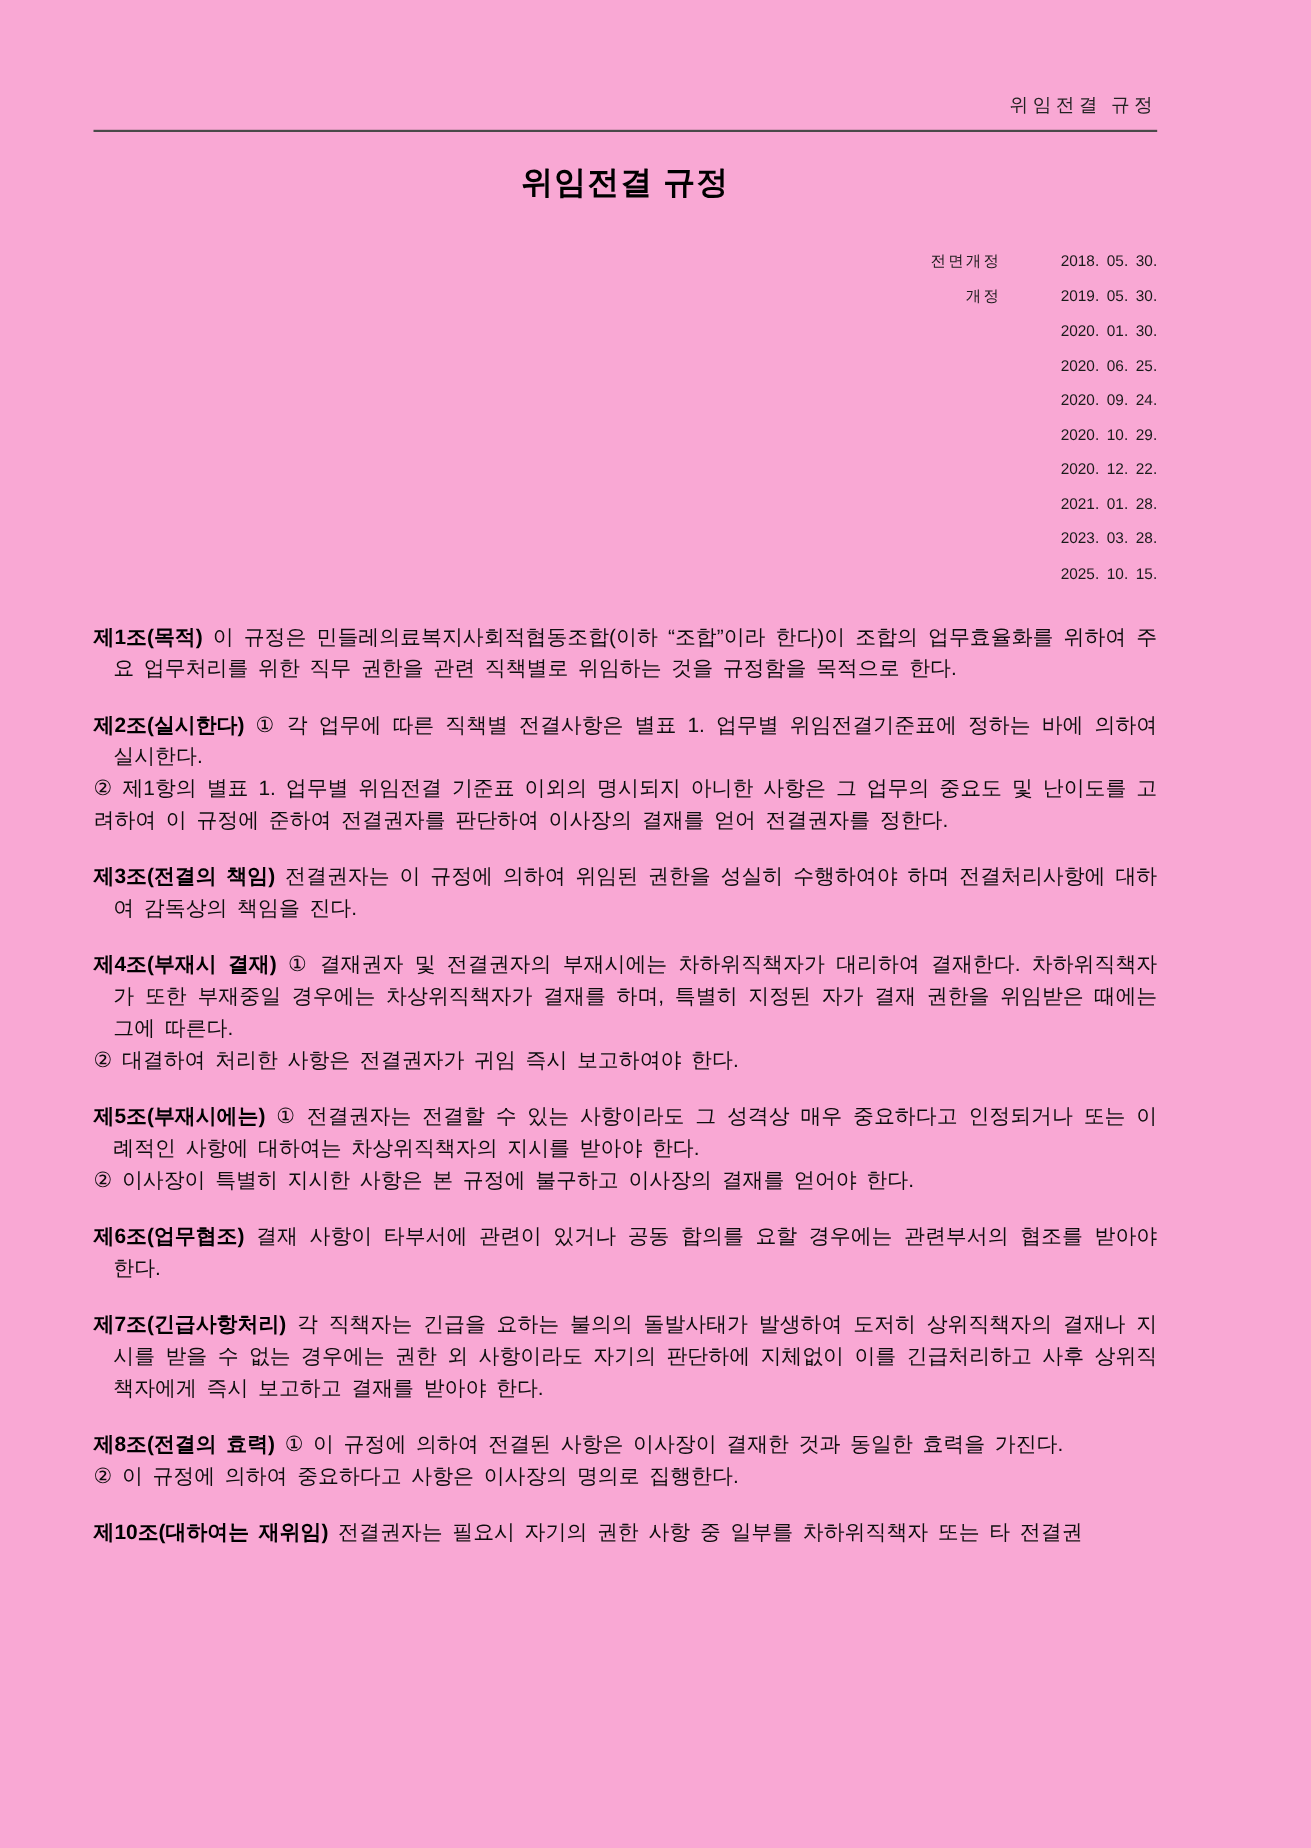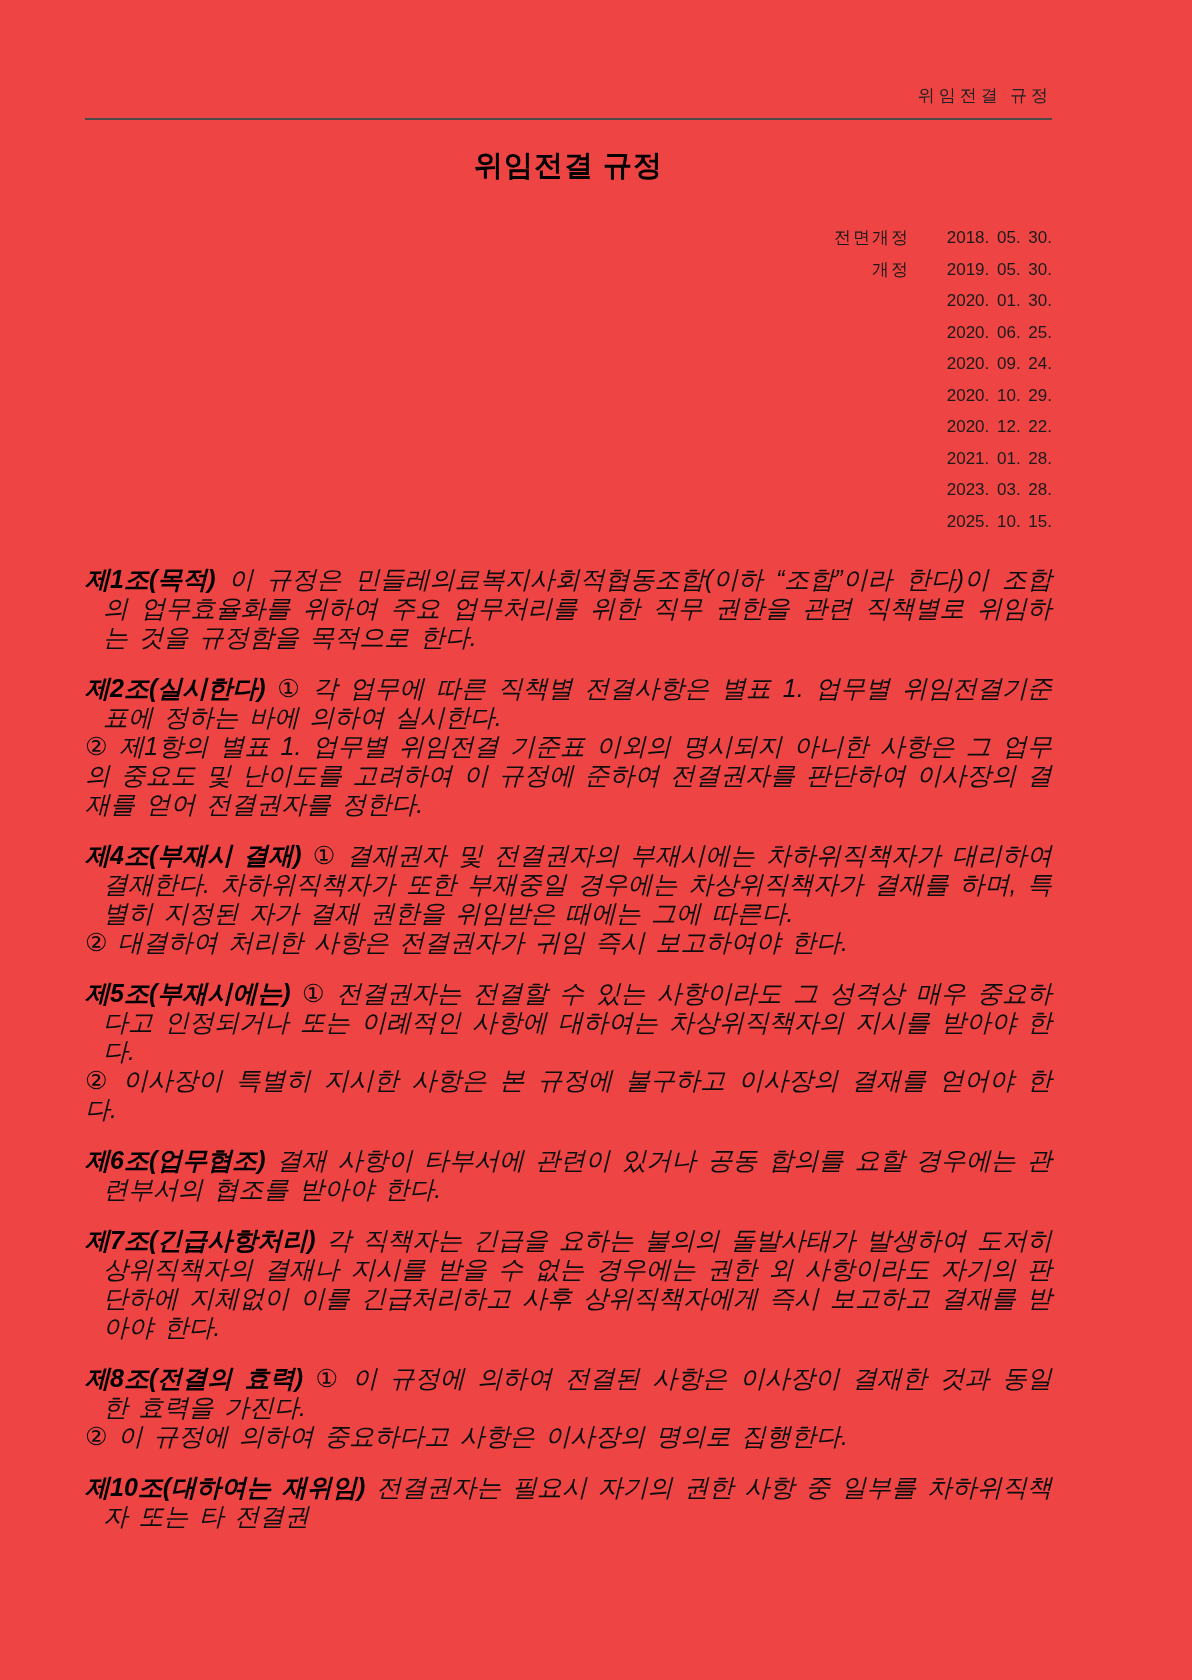--- a/index.html
+++ b/index.html
@@ -5,21 +5,21 @@
   html, body {
     margin: 0;
     padding: 0;
     background: #ffffff;
   }
   .page {
     position: relative;
     width: 1192px;
     height: 1680px;
     margin: 0 auto;
-    background: #ef4444;
+    background: #f9a8d4;
     box-sizing: border-box;
     padding: 84px 140px 30px 85px;
     overflow: hidden;
     font-family: "Liberation Sans", "DejaVu Sans", sans-serif;
     color: #111111;
   }
   
   .page-header {
     text-align: right;
     font-family: "Liberation Serif", "DejaVu Serif", serif;
@@ -42,46 +42,45 @@
   .revisions {
     margin-top: 36px;
     display: flex;
     flex-direction: column;
     align-items: flex-end;
   }
   .rev-row {
     display: flex;
     align-items: baseline;
     line-height: 31.5px;
-    font-size: 17px;
+    font-size: 14px;
     color: #1a1a1a;
   }
   .rev-label {
     min-width: 110px;
     text-align: right;
     letter-spacing: 2px;
   }
   .rev-date {
     width: 128px;
     margin-left: 14px;
     text-align: right;
     word-spacing: 3px;
   }
   
   .articles {
     margin-top: 28px;
   }
   .article {
     margin-bottom: 22px;
-    font-size: 25px;
+    font-size: 19px;
     line-height: 29px;
     text-align: justify;
     word-spacing: 3.5px;
     color: #0d0d0d;
-    font-style: italic;
   }
   .article p {
     margin: 0;
   }
   .article-body {
     padding-left: 18px;
     text-indent: -18px;
   }
   .article-heading {
     font-weight: bold;
@@ -159,20 +158,24 @@
     <div></div>
   </div>
 
   <div class="article">
     <p class="article-body"><span class="article-heading">제2조(실시한다)</span><span>&nbsp;① 각 업무에 따른 직책별 전결사항은 별표 1. 업무별 위임전결기준표에 정하는 바에 의하여 실시한다.</span></p>
     <div>
           <p class="sub">② 제1항의 별표 1. 업무별 위임전결 기준표 이외의 명시되지 아니한 사항은 그 업무의 중요도 및 난이도를 고려하여 이 규정에 준하여 전결권자를 판단하여 이사장의 결재를 얻어 전결권자를 정한다.</p>
         </div>
   </div>
 
+  <div class="article">
+    <p class="article-body"><span class="article-heading">제3조(전결의 책임)</span><span>&nbsp;전결권자는 이 규정에 의하여 위임된 권한을 성실히 수행하여야 하며 전결처리사항에 대하여 감독상의 책임을 진다.</span></p>
+    <div></div>
+  </div>
 
   <div class="article">
     <p class="article-body"><span class="article-heading">제4조(부재시 결재)</span><span>&nbsp;① 결재권자 및 전결권자의 부재시에는 차하위직책자가 대리하여 결재한다. 차하위직책자가 또한 부재중일 경우에는 차상위직책자가 결재를 하며, 특별히 지정된 자가 결재 권한을 위임받은 때에는 그에 따른다.</span></p>
     <div>
           <p class="sub">② 대결하여 처리한 사항은 전결권자가 귀임 즉시 보고하여야 한다.</p>
         </div>
   </div>
 
   <div class="article">
     <p class="article-body"><span class="article-heading">제5조(부재시에는)</span><span>&nbsp;① 전결권자는 전결할 수 있는 사항이라도 그 성격상 매우 중요하다고 인정되거나 또는 이례적인 사항에 대하여는 차상위직책자의 지시를 받아야 한다.</span></p>

